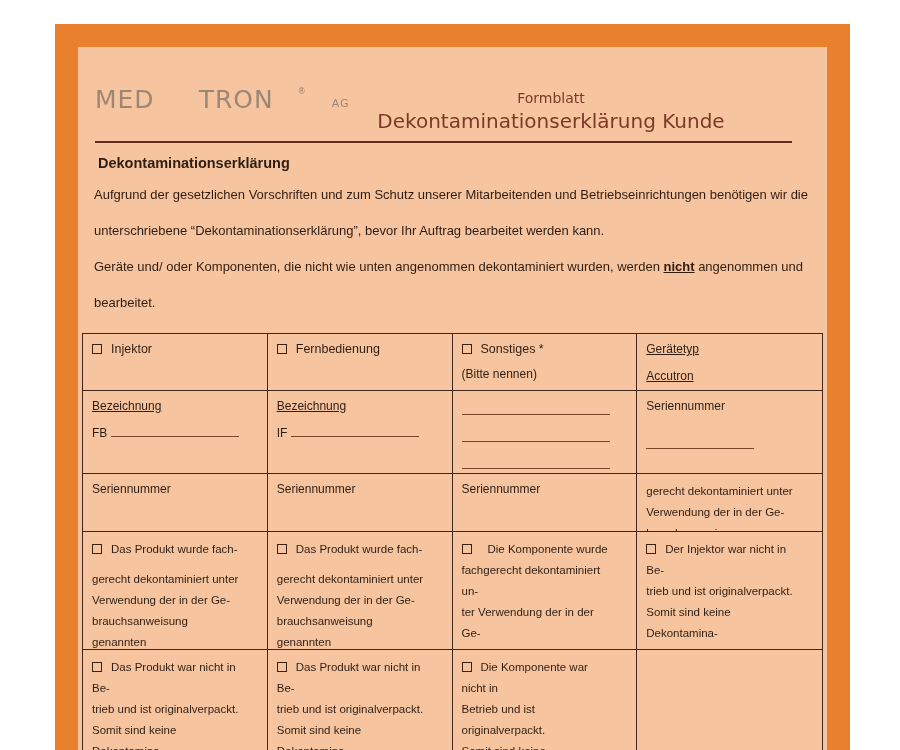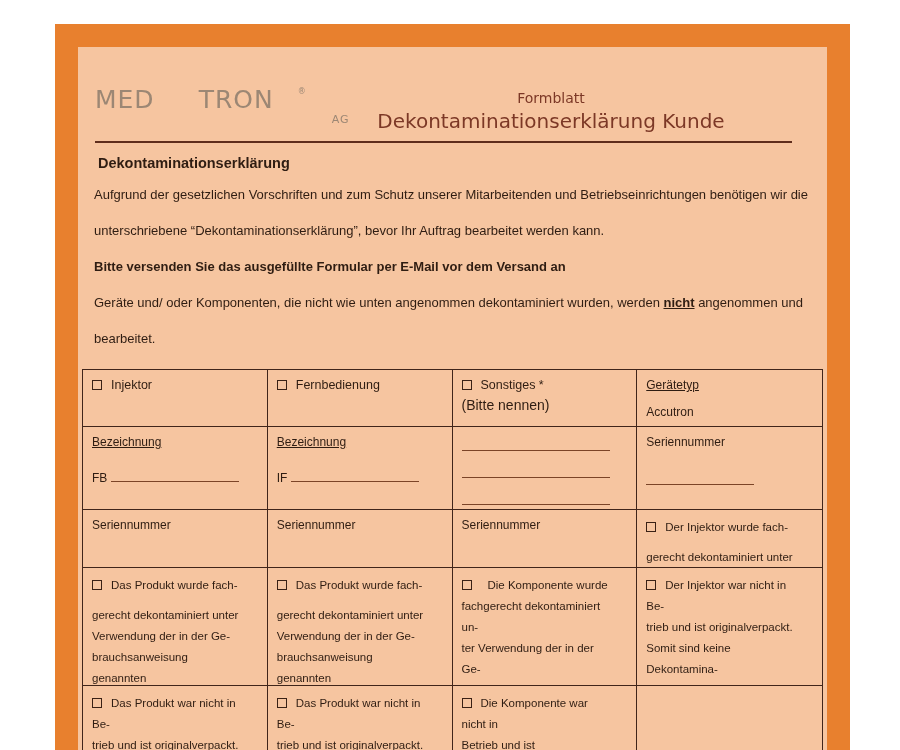--- a/index.html
+++ b/index.html
@@ -9,21 +9,21 @@
   .paper { position:absolute; left:78px; top:47px; width:749px; height:703px; background:#f6c5a0; overflow:hidden; }
 
   
   .hd { display:flex; align-items:flex-end; margin:0 35px 0 17px; padding-top:10px;
         border-bottom:2px solid #5f2d1c; height:96px; }
   .logo { display:flex; align-items:center; margin-bottom:14px; width:215px;
           color:#9c8774; font-family:"DejaVu Sans", sans-serif;gap:24px; }
   .logo-word { font-size:25px; letter-spacing:1px; }
   .logo-arc { margin:0 -3px 0 -1px; position:relative; top:2px; }
   .logo-reg { font-size:8px; vertical-align:top; position:relative; top:-8px; }
-  .logo-ag  { font-size:11px; letter-spacing:1px; position:relative; top:20px; margin-left:2px; }
+  .logo-ag  { font-size:11px; letter-spacing:1px; position:relative; top:4px; margin-left:2px; }
   .hd-center { flex:1; text-align:center; color:#7c3826; margin-bottom:8px;
                font-family:"DejaVu Sans", sans-serif; }
   .hd-formlabel { font-size:14px; margin-bottom:3px; }
   .hd-title { font-size:20px; }
   .hd-right { width:150px; text-align:right; color:#7c3826; font-size:11.5px;
               line-height:16px; margin-bottom:3px; }
 
   
   .intro { padding:0 16px; }
   .sec-heading { font-size:14.5px; font-weight:bold; margin:12px 4px 6px; }
@@ -37,27 +37,27 @@
          grid-template-rows:57px 83px 58px 118px 112px;
          border:1.5px solid #40251a; font-size:12px; }
   .cell { border-right:1px solid #40251a; border-bottom:1px solid #40251a;
           padding:8px 26px 0 9px; overflow:hidden; }
   .cell:nth-child(4n) { border-right:none; }
   .cell:nth-child(n+17) { border-bottom:none; }
 
   .cb { display:inline-block; width:10px; height:10px; border:1.5px solid #3a2115;
         background:transparent; vertical-align:-1px; margin-right:9px; }
   .hlabel { font-size:12.5px; }
-  .sub { margin-top:5px; font-size:14px; }
+  .sub { margin-top:11px; font-size:12px; }
 
   .ulabel { text-decoration:underline; }
-  .val { margin-top:13px; }
+  .val { margin-top:13px;text-decoration:underline; }
   .bl { border-bottom:1.5px solid #7b4427; }
   .bl-solo { width:118px; margin-top:17px; height:14px; }
-  .prefixrow { margin-top:22px; }
+  .prefixrow { margin-top:13px; }
   .bl-inline { display:inline-block; width:128px; height:11px; margin-left:4px; }
   .bl4-1 { height:16px; } .bl4-2 { height:27px; } .bl4-3 { height:27px; }
 
   .bl-serial { width:108px; margin-top:22px; height:14px; }
 
   .decl { font-size:11.5px; line-height:21px; padding-top:7px; }
   .dhead { margin-bottom:9px; }
   .tight .dhead { margin-bottom:0; }
   .tight .cb { margin-right:16px; }
   .drest, .utext { white-space:pre-line; }
@@ -80,21 +80,20 @@
     </div>
     <div class="hd-center">
       <div class="hd-formlabel">Formblatt</div>
       <div class="hd-title">Dekontaminationserklärung Kunde</div>
     </div>
   </div>
 
   <div class="intro">
     <div class="sec-heading">Dekontaminationserklärung</div>
     <div class="p">Aufgrund der gesetzlichen Vorschriften und zum Schutz unserer Mitarbeitenden und Betriebseinrichtungen benötigen wir die unterschriebene “Dekontaminationserklärung”, bevor Ihr Auftrag bearbeitet werden kann.</div>
-    <div class="p bold">Bitte versenden Sie das ausgefüllte Formular per E-Mail vor dem Versand an</div>
     <div class="p">
       <span>Geräte und/ oder Komponenten, die nicht wie unten angenommen dekontaminiert wurden, werden </span><span class="emph">nicht</span><span> angenommen und bearbeitet.</span>
     </div>
   </div>
 
   <div class="tbl">
 
     <div class="cell">
       <span class="cb"></span><span class="hlabel">Injektor</span>
     </div>
@@ -136,21 +135,20 @@
     <div class="cell">
       <div>Seriennummer</div>
       <div class="bl bl-serial"></div>
     </div>
     <div class="cell">
       <div>Seriennummer</div>
       <div class="bl bl-serial"></div>
     </div>
 
     <div class="cell decl">
-      <div class="dhead"><span class="cb"></span><span>Der Injektor wurde fach-</span></div>
       <div class="drest">gerecht dekontaminiert unter
 Verwendung der in der Ge-
 brauchsanweisung genannten
 Desinfektionsmittel.</div>
     </div>
     <div class="cell decl">
       <div class="dhead"><span class="cb"></span><span>Das Produkt wurde fach-</span></div>
       <div class="drest">gerecht dekontaminiert unter
 Verwendung der in der Ge-
 brauchsanweisung genannten

